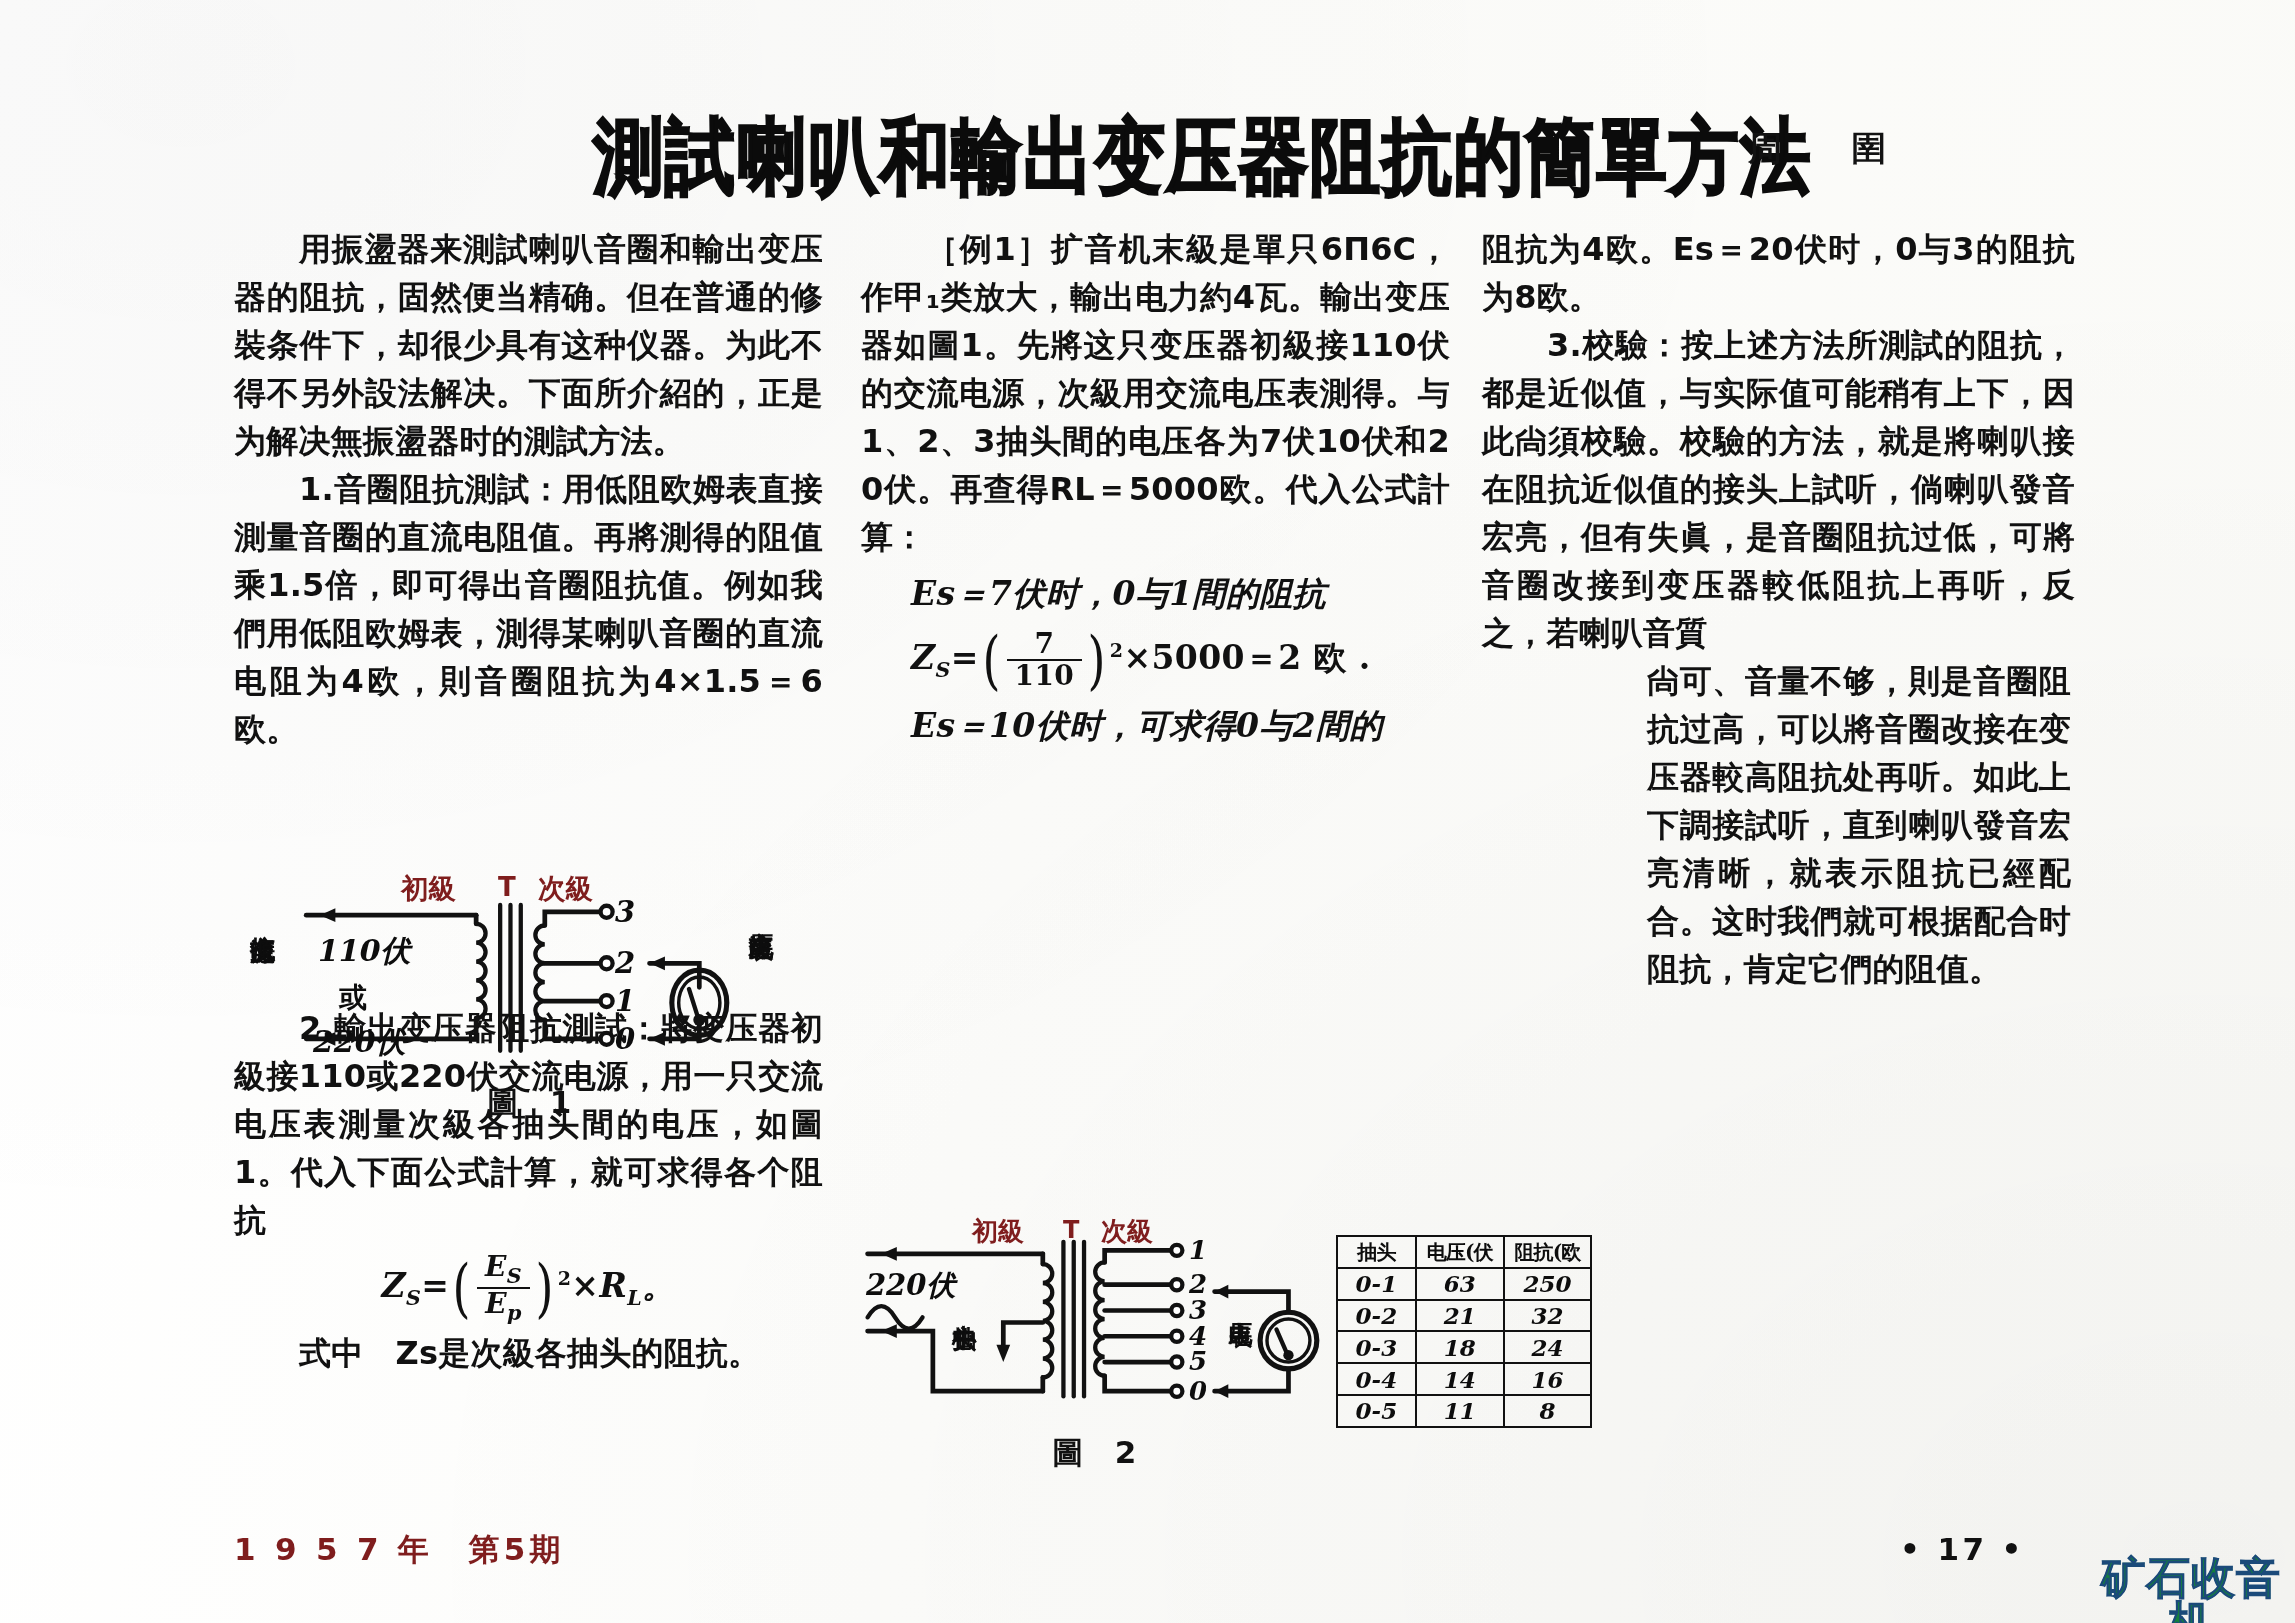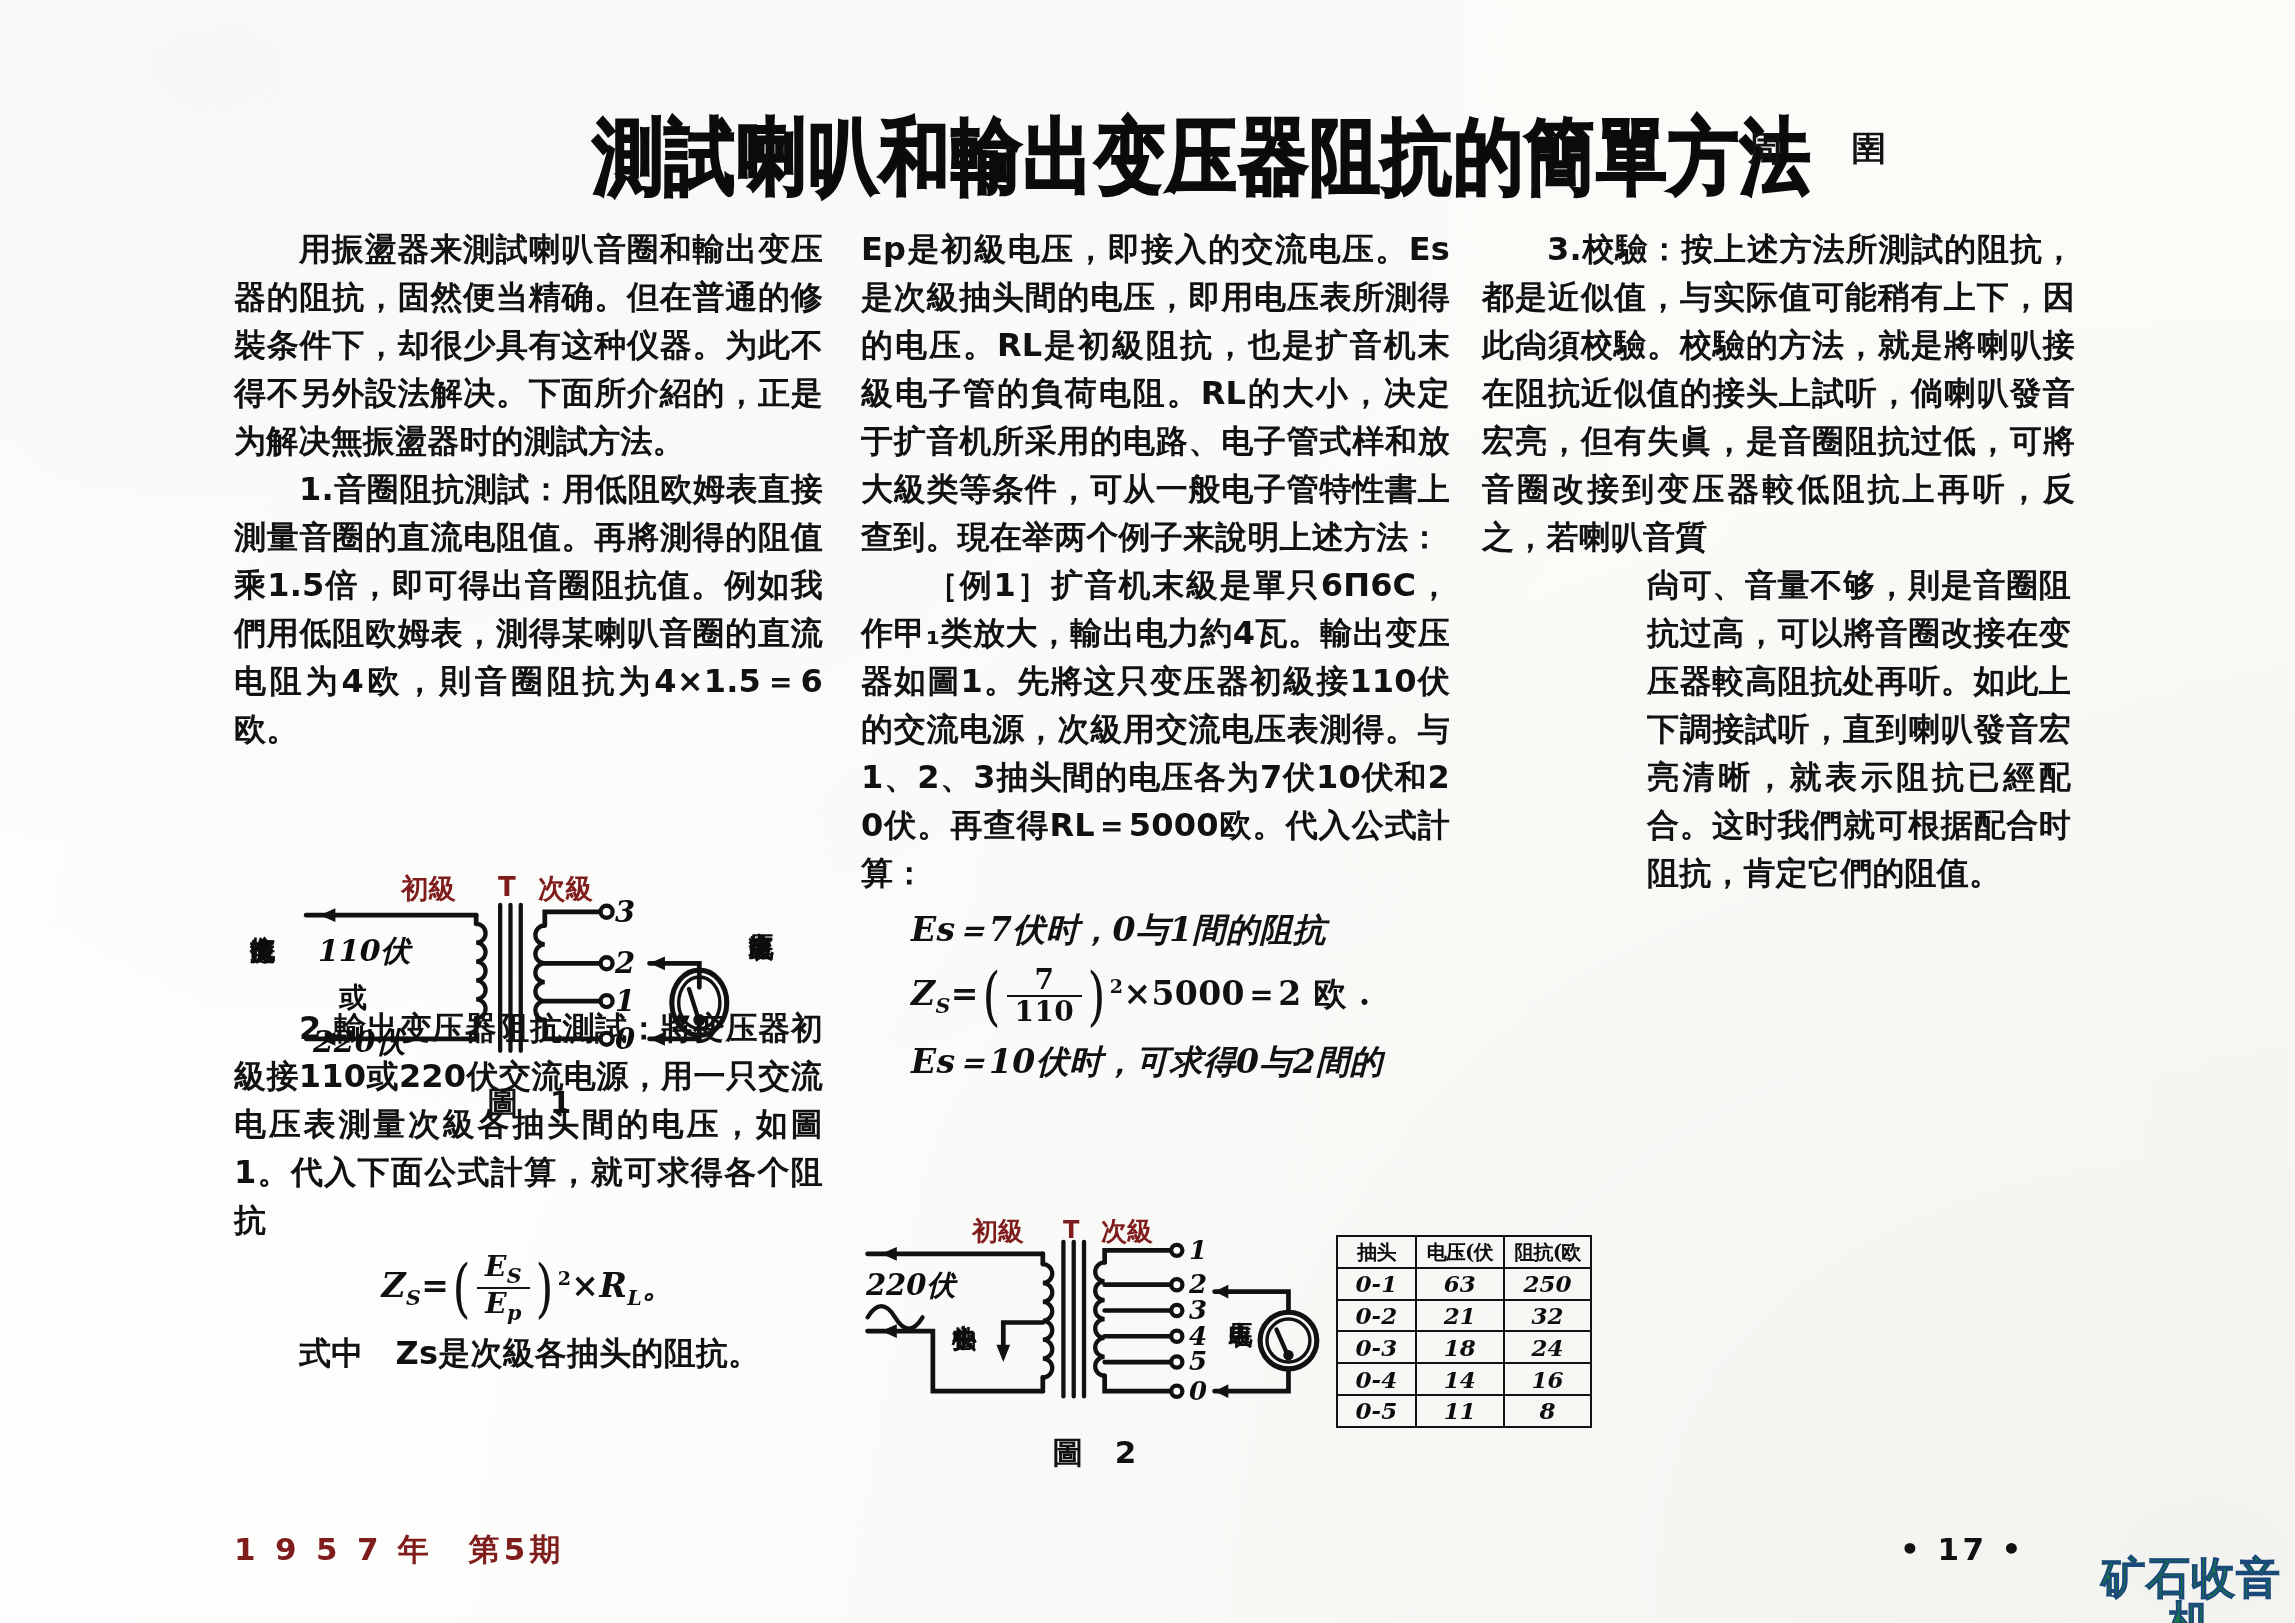--- a/index.html
+++ b/index.html
@@ -302,21 +302,20 @@
     <span class="hw" style="left:369px; top:72px; font-size:29px;">2</span>
     <span class="hw" style="left:369px; top:110px; font-size:29px;">1</span>
     <span class="hw" style="left:369px; top:148px; font-size:29px;">0</span>
 
     <span class="hwv" style="left:502px; top:38px; font-size:25px; height:155px;">交流电压表</span>
 
     <div class="fig-cap">圖 1</div>
   </div>
 
   <div class="col" id="col2">
-    <p class="para">Ep是初級电压，即接入的交流电压。Es是次級抽头間的电压，即用电压表所測得的电压。RL是初級阻抗，也是扩音机末級电子管的負荷电阻。RL的大小，决定于扩音机所采用的电路、电子管式样和放大級类等条件，可从一般电子管特性書上查到。現在举两个例子来說明上述方法：</p>
     <p class="para indent">［例1］扩音机末級是單只6П6C，作甲₁类放大，輸出电力約4瓦。輸出变压器如圖1。先將这只变压器初級接110伏的交流电源，次級用交流电压表測得。与1、2、3抽头間的电压各为7伏10伏和20伏。再查得RL＝5000欧。代入公式計算：</p>
     <div class="formula" style="text-align:left; padding-left:50px;">Es＝7伏时，0与1間的阻抗</div>
     <div class="formula" style="text-align:left; padding-left:50px;">
       <span class="sn"><i>Z</i><span class="sub">S</span></span>=<span class="paren">(</span><span class="frac"><span class="num">7</span><span class="den">110</span></span><span class="paren">)</span><span class="sup">2</span><span class="sn">×5000＝2 欧 .</span>
     </div>
     <div class="formula" style="text-align:left; padding-left:50px;">Es＝10伏时，可求得0与2間的</div>
   </div>
 
   <div class="fig" id="fig2">
     <svg width="481" height="215" viewBox="0 0 560 250">
@@ -420,20 +419,21 @@
       </tr>
       <tr>
         <td>0-5</td>
         <td>11</td>
         <td>8</td>
       </tr>
     </tbody>
   </table>
 
   <div class="col" id="col3">
+    <p class="para">阻抗为4欧。Es＝20伏时，0与3的阻抗为8欧。</p>
     <p class="para indent">3.校驗：按上述方法所測試的阻抗，都是近似值，与实际值可能稍有上下，因此尙須校驗。校驗的方法，就是將喇叭接在阻抗近似值的接头上試听，倘喇叭發音宏亮，但有失眞，是音圈阻抗过低，可將音圈改接到变压器較低阻抗上再听，反之，若喇叭音質</p>
     <p class="para" style="width:424px; margin-left:165px;">尙可、音量不够，則是音圈阻抗过高，可以將音圈改接在变压器較高阻抗处再听。如此上下調接試听，直到喇叭發音宏亮清晰，就表示阻抗已經配合。这时我們就可根据配合时阻抗，肯定它們的阻值。</p>
   </div>
 
   <div class="footer-left">1 9 5 7 年　第5期</div>
   <div class="footer-right">• 17 •</div>
   <div class="watermark">
     <div class="wm-cn">矿石收音机</div>
     <div class="wm-url">www.crystalradio.cn</div>
   </div>

